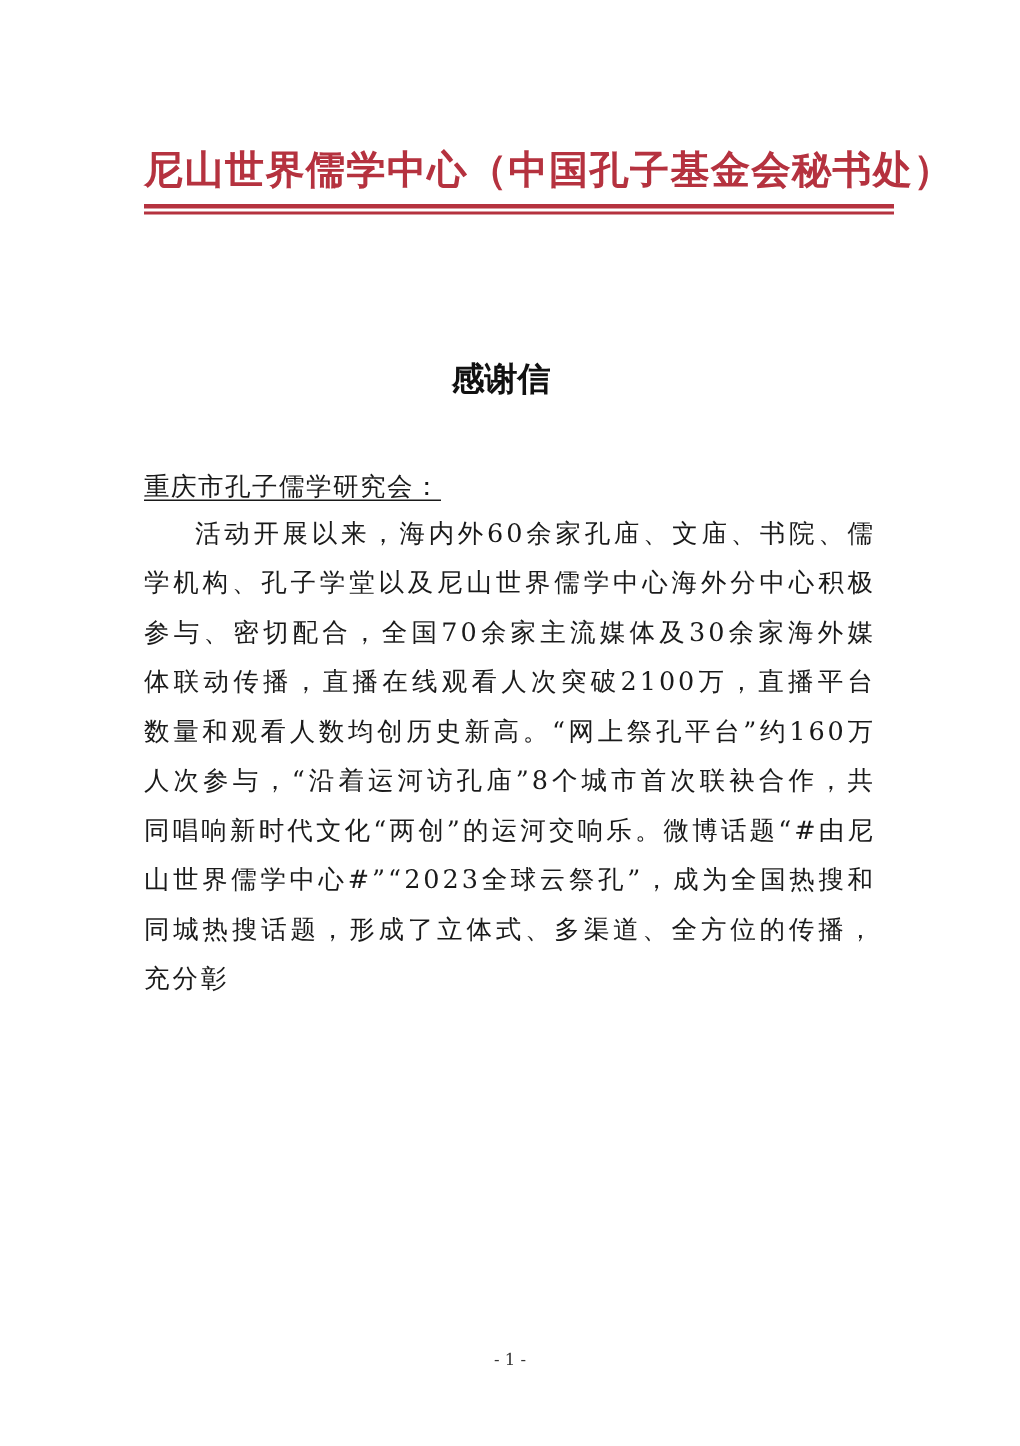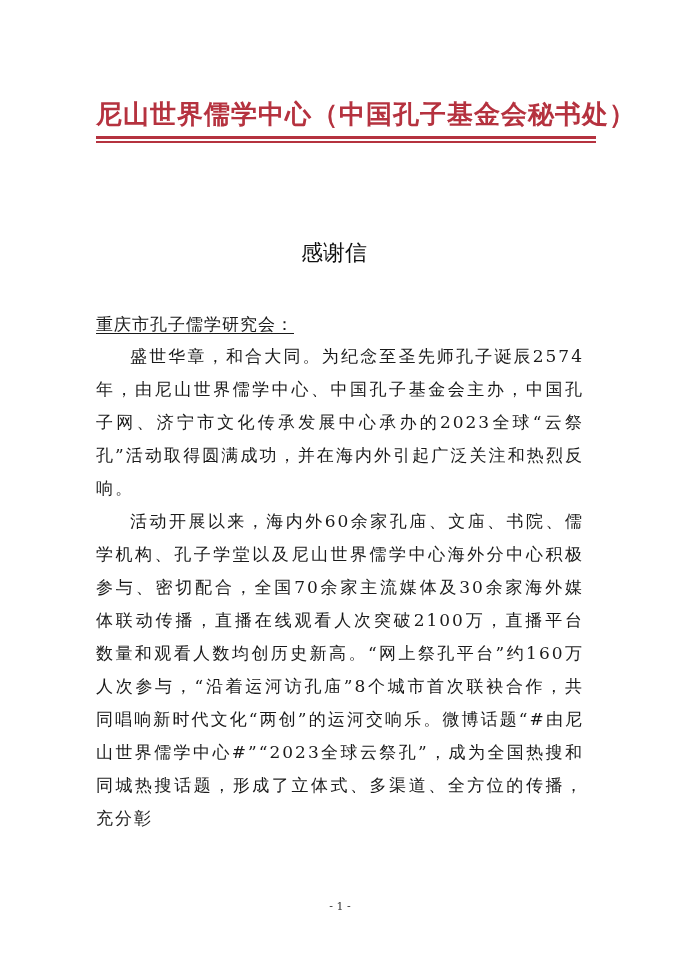--- a/index.html
+++ b/index.html
@@ -4,21 +4,21 @@
 <style>
   html, body { margin: 0; padding: 0; background: #ffffff; }
   body { width: 680px; height: 964px; position: relative; overflow: hidden;
          font-family: "DejaVu Serif", "Liberation Serif", serif; color: #1a1a1a; }
   .letterhead { position: absolute; left: 96px; top: 96px; width: 500px; }
   .org-name { color: #b5323f; font-size: 26px; font-weight: bold; letter-spacing: 1px;
               white-space: nowrap; line-height: 36px; font-family: "DejaVu Serif", serif; text-align: right; }
   .rule-thick { position: absolute; left: 0; top: 40px; width: 500px; height: 3px; background: #b5323f; }
   .rule-thin { position: absolute; left: 0; top: 45px; width: 500px; height: 2px; background: #b5323f; }
   .title { position: absolute; left: 0; width: 668px; top: 238px; text-align: center;
-           font-size: 22px; font-weight: normal; color: #111; font-family: "DejaVu Sans", sans-serif; }
+           font-size: 22px; font-weight: bold; color: #111; font-family: "DejaVu Sans", sans-serif; }
   .recipient { position: absolute; left: 96px; top: 313px; font-size: 17px;
                text-decoration: underline; text-underline-offset: 3px; letter-spacing: 1px; }
   .body-text { position: absolute; left: 96px; top: 340px; width: 488px; font-size: 17px;
                line-height: 33px; letter-spacing: 2px; }
   .para { margin: 0; text-indent: 2em; text-align: justify; }
   .page-number { position: absolute; left: 0; width: 680px; top: 900px; text-align: center;
                  font-size: 11px; color: #333; }
 </style>
 </head>
 <body>
@@ -27,17 +27,16 @@
   <div class="org-name">尼山世界儒学中心（中国孔子基金会秘书处）</div>
   <div class="rule-thick"></div>
   <div class="rule-thin"></div>
 </div>
 
 <div class="title">感谢信</div>
 
 <div class="recipient">重庆市孔子儒学研究会：</div>
 
 <div class="body-text">
-  <p class="para">盛世华章，和合大同。为纪念至圣先师孔子诞辰2574年，由尼山世界儒学中心、中国孔子基金会主办，中国孔子网、济宁市文化传承发展中心承办的2023全球“云祭孔”活动取得圆满成功，并在海内外引起广泛关注和热烈反响。</p>
   <p class="para">活动开展以来，海内外60余家孔庙、文庙、书院、儒学机构、孔子学堂以及尼山世界儒学中心海外分中心积极参与、密切配合，全国70余家主流媒体及30余家海外媒体联动传播，直播在线观看人次突破2100万，直播平台数量和观看人数均创历史新高。“网上祭孔平台”约160万人次参与，“沿着运河访孔庙”8个城市首次联袂合作，共同唱响新时代文化“两创”的运河交响乐。微博话题“#由尼山世界儒学中心#”“2023全球云祭孔”，成为全国热搜和同城热搜话题，形成了立体式、多渠道、全方位的传播，充分彰</p>
 </div>
 
 <div class="page-number">- 1 -</div>
 
 </body></html>

